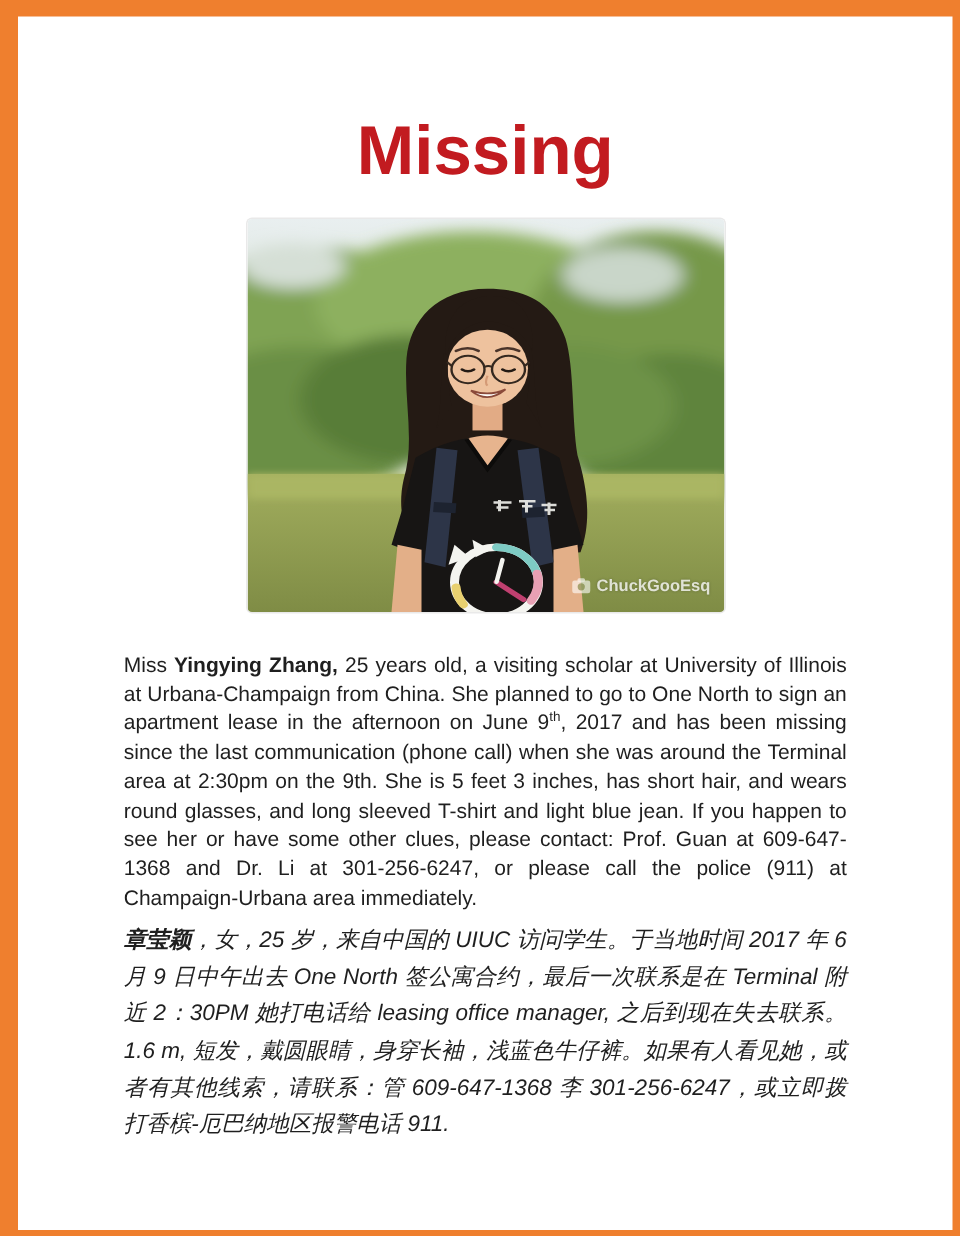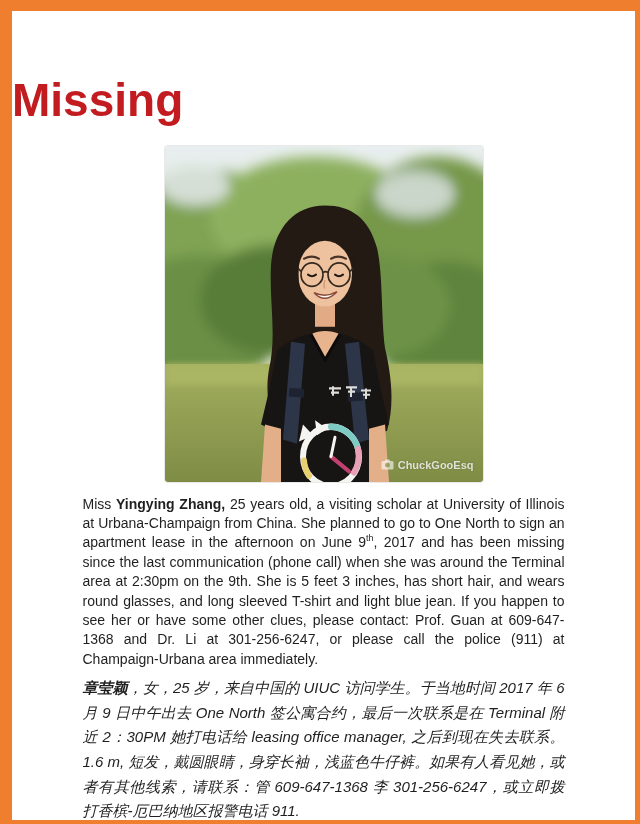--- a/index.html
+++ b/index.html
@@ -10,38 +10,38 @@
   *{margin:0;padding:0;box-sizing:border-box;}
   html,body{width:640px;height:824px;background:#fff;overflow:hidden;}
   body{font-family:"Liberation Sans", sans-serif;color:var(--text);}
   .poster{
     width:640px;height:824px;
     border-style:solid;border-color:var(--border);
     border-top-width:11px;border-left-width:12px;border-right-width:5px;border-bottom-width:4px;
     background:#fff;position:relative;
   }
   .page-title{
-    margin-top:64px;text-align:left;
+    margin-top:64px;text-align:center;
     font-size:46px;font-weight:700;color:var(--title);
     letter-spacing:0px;line-height:1.1;
   }
   .photo-frame{
-    width:318px;height:336px;margin:20px auto 0 auto;position:relative;
+    width:318px;height:262px;margin:20px auto 0 auto;position:relative;
     border-radius:3px;overflow:hidden;box-shadow:0 0 0 1px #e9e9e9;text-decoration:underline;
   }
   .photo-frame svg{display:block;width:100%;height:100%;}
   .watermark{
     position:absolute;right:9px;bottom:11px;
     display:flex;align-items:center;gap:4px;
     color:rgba(255,255,255,0.78);font-size:11px;font-weight:600;
     text-shadow:0 0 2px rgba(0,0,0,0.25);
   }
   .watermark .cam{opacity:.8;display:inline-block;}
   .para{
-    width:482px;margin:13px auto 0 auto;
+    width:482px;margin:26px auto 0 auto;
     text-align:justify;
   }
   .para-en{font-size:14px;line-height:19.4px;}
   .para-zh{font-size:15px;line-height:24.6px;margin-top:7px;font-style:italic;}
   .para sup{font-size:9px;line-height:0;}
   .seg-b{font-weight:700;}
 </style>
 </head>
 <body>
 

